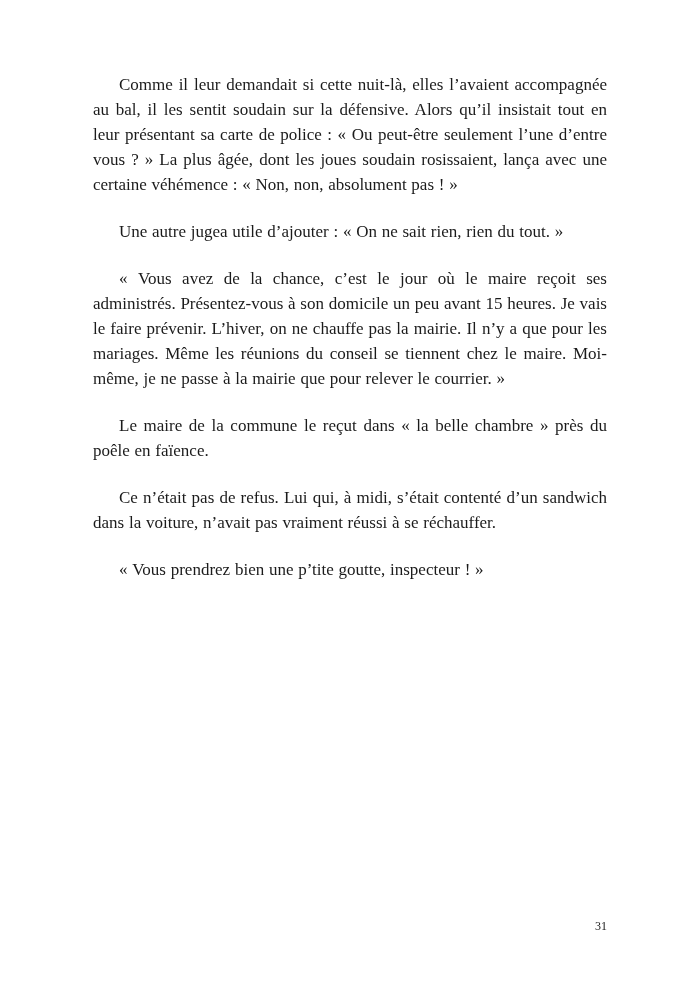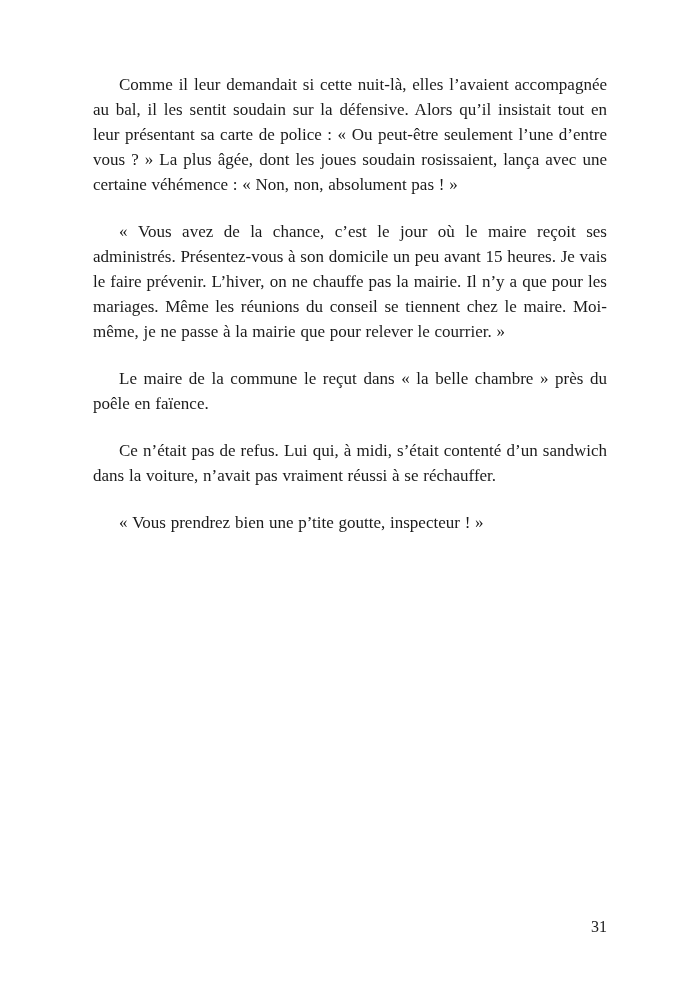--- a/index.html
+++ b/index.html
@@ -27,29 +27,30 @@
     font-size: 17px;
     line-height: 25px;
     text-align: justify;
     text-indent: 26px;
     word-spacing: 0.5px;
   }
   .page-number {
     position: absolute;
     right: 93px;
     top: 914px;
-    font-size: 16px;
+    font-size: 12px;
     line-height: 25px;
   }
 </style>
 </head>
 <body>
 
 <div class="page">
   <div class="text-block">
     <p>Comme il leur demandait si cette nuit-là, elles l’avaient accompagnée au bal, il les sentit soudain sur la défensive. Alors qu’il insistait tout en leur présentant sa carte de police&nbsp;: «&nbsp;Ou peut-être seulement l’une d’entre vous&nbsp;?&nbsp;» La plus âgée, dont les joues soudain rosissaient, lança avec une certaine véhémence&nbsp;: «&nbsp;Non, non, absolument pas&nbsp;!&nbsp;»</p>
+    <p>Une autre jugea utile d’ajouter&nbsp;: «&nbsp;On ne sait rien, rien du tout.&nbsp;»</p>
     <p>«&nbsp;Vous avez de la chance, c’est le jour où le maire reçoit ses administrés. Présentez-vous à son domicile un peu avant 15 heures. Je vais le faire prévenir. L’hiver, on ne chauffe pas la mairie. Il n’y a que pour les mariages. Même les réunions du conseil se tiennent chez le maire. Moi-même, je ne passe à la mairie que pour relever le courrier.&nbsp;»</p>
     <p>Le maire de la commune le reçut dans «&nbsp;la belle chambre&nbsp;» près du poêle en faïence.</p>
     <p>Ce n’était pas de refus. Lui qui, à midi, s’était contenté d’un sandwich dans la voiture, n’avait pas vraiment réussi à se réchauffer.</p>
     <p>«&nbsp;Vous prendrez bien une p’tite goutte, inspecteur&nbsp;!&nbsp;»</p>
   </div>
   <div class="page-number">31</div>
 </div>
 
 </body></html>

